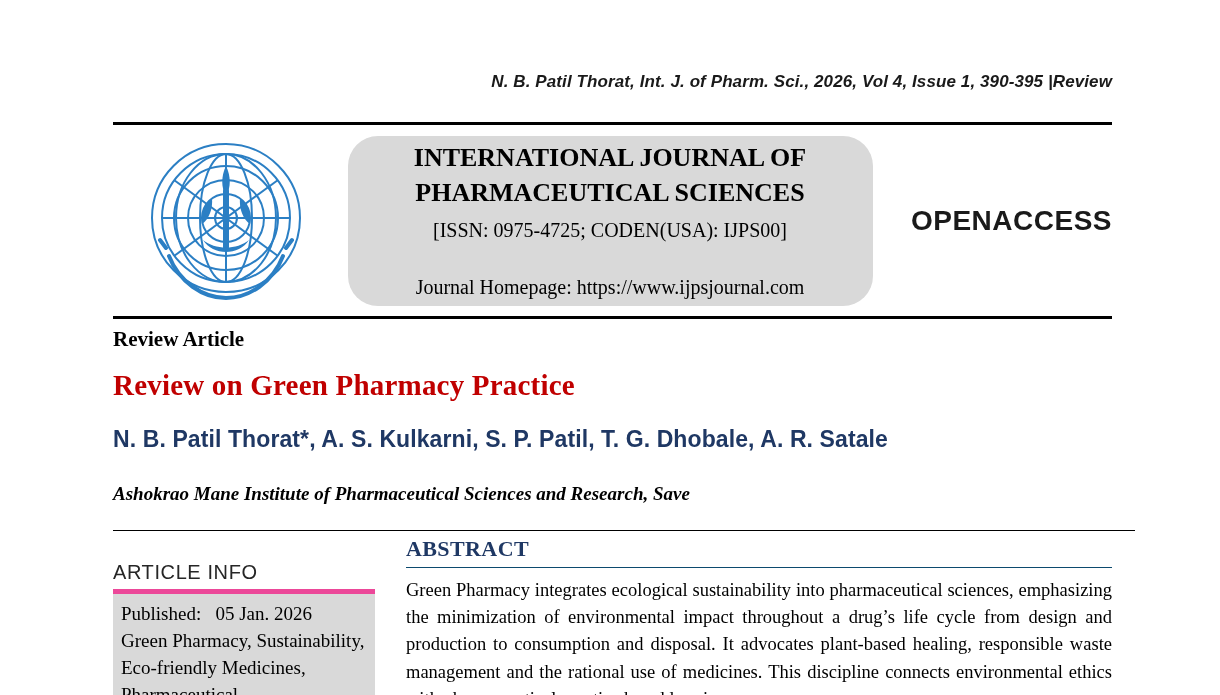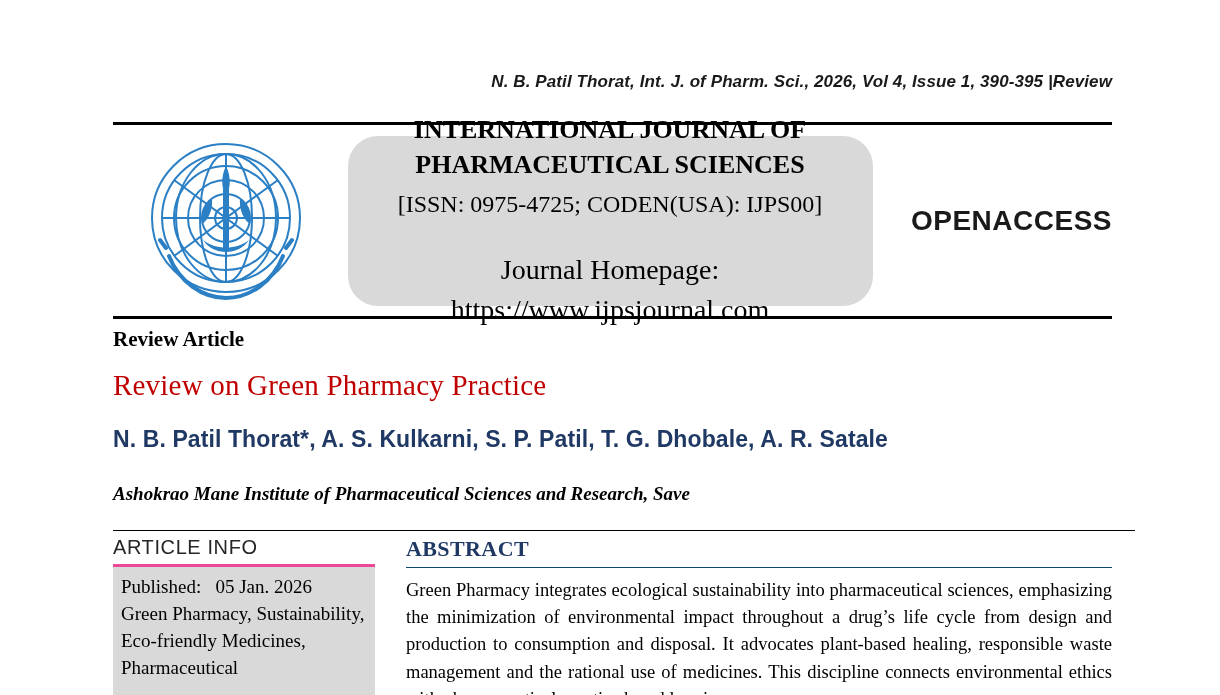--- a/index.html
+++ b/index.html
@@ -85,26 +85,26 @@
     border-radius: 30px;
   }
   .journal-title {
     font-family: "Liberation Serif", serif;
     font-weight: bold;
     font-size: 26px;
     line-height: 1.33;
     color: #000000;
   }
   .journal-issn {
-    font-size: 24px;
+    font-size: 20px;
     line-height: 1.5;
     margin-top: 4px;
   }
   .journal-home {
-    font-size: 28px;
+    font-size: 20px;
     line-height: 1.4;
     margin-top: 28px;
   }
 
   .oa-wrap {
     width: 230px;
     height: 110px;
     display: flex;
     align-items: center;
     justify-content: flex-end;
@@ -140,21 +140,21 @@
     font-family: "Liberation Serif", serif;
     font-weight: bold;
     font-size: 21px;
     color: #000000;
   }
   .article-title {
     position: absolute;
     top: 369px;
     left: 113px;
     font-family: "Liberation Serif", serif;
-    font-weight: normal;
+    font-weight: bold;
     font-size: 29px;
     color: #c00000;
     letter-spacing: 0.2px;
   }
   .authors {
     position: absolute;
     top: 426px;
     left: 113px;
     width: 999px;
     font-family: "Liberation Sans", sans-serif;
@@ -190,21 +190,22 @@
     top: 536px;
     left: 113px;
     width: 262px;
   }
   .info-head {
     font-family: "Liberation Sans", sans-serif;
     font-size: 20px;
     letter-spacing: 0.6px;
     color: #262626;
     padding-bottom: 5px;
-    border-bottom: 3px solid #ec4899;
+    border-bottom: 5px solid #ec4899;
+    margin-top: 25px;
   }
   .info-body {
     background: #d9d9d9;
     padding: 7px 8px 8px 8px;
     font-family: "Liberation Serif", serif;
     font-size: 19px;
     line-height: 1.42;
     color: #000000;
     min-height: 120px;
   }

